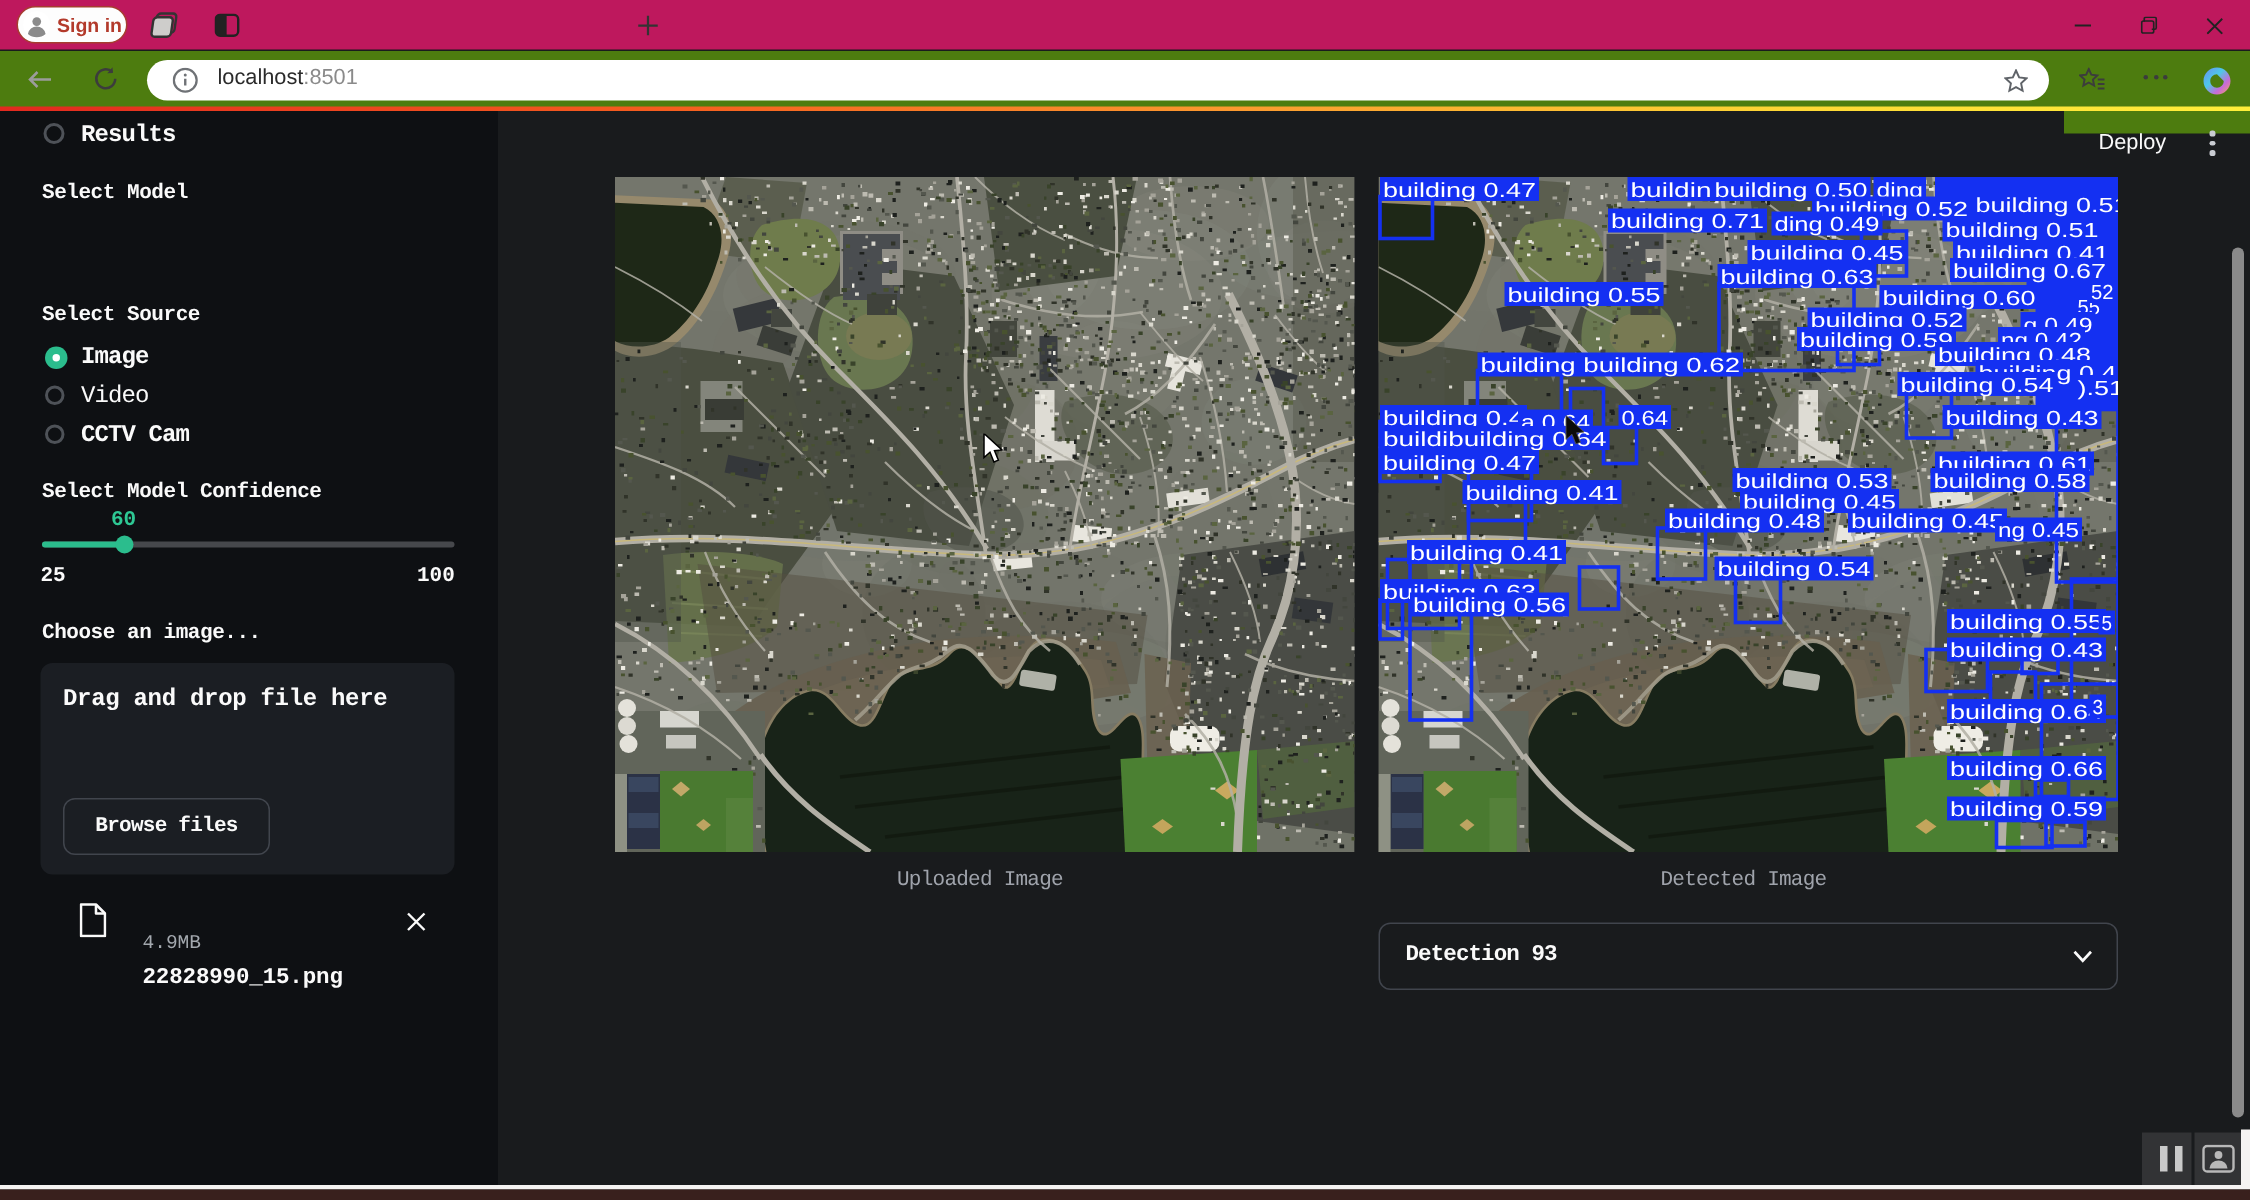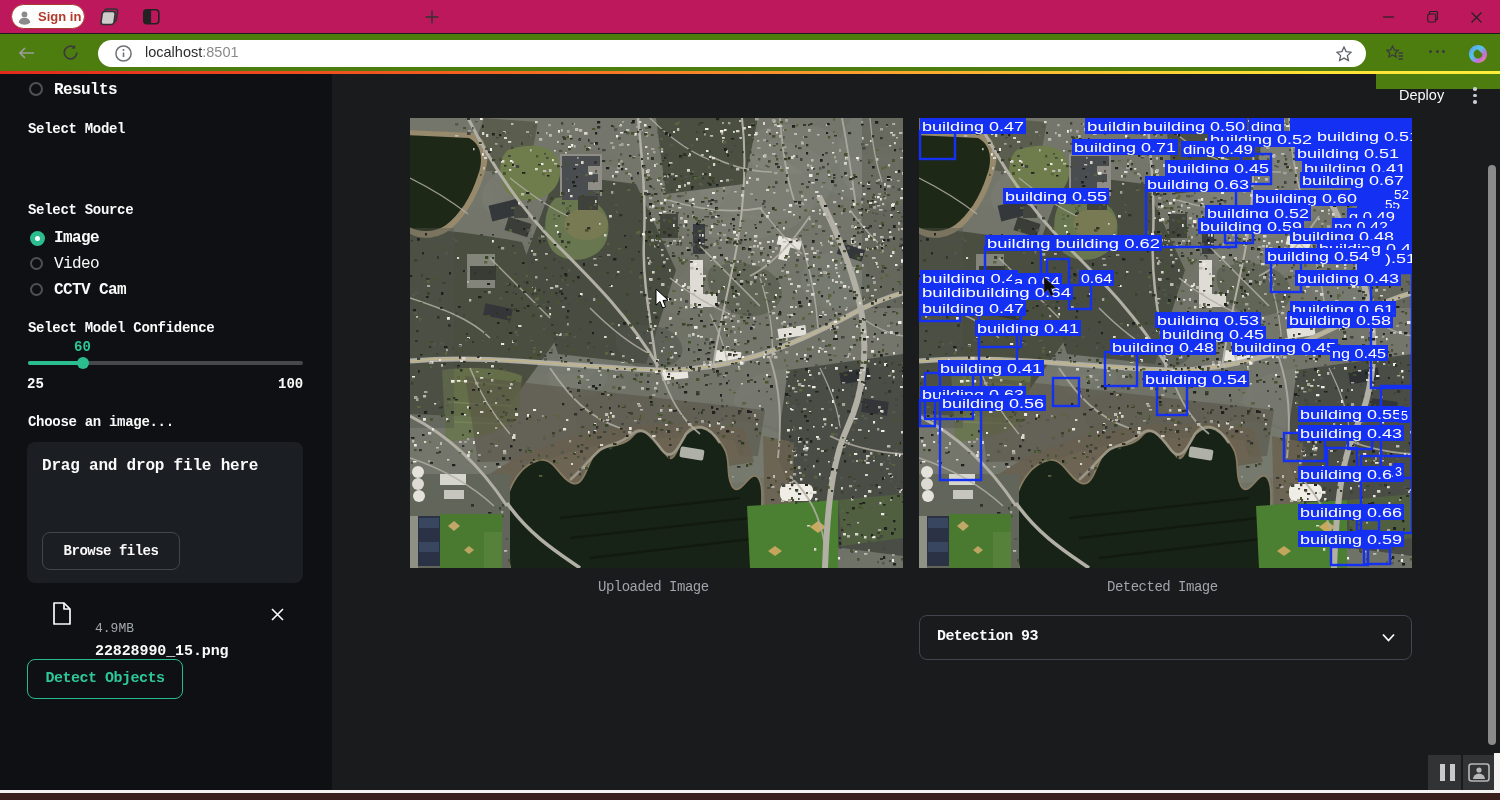--- a/index.html
+++ b/index.html
@@ -125,21 +125,20 @@
       </div>
 <svg class="abs" style="left:53px;top:528px" width="18" height="23" viewBox="0 0 18 23">
         <path d="M1,1 H11 L17,7 V22 H1 Z" fill="none" stroke="#fafafa" stroke-width="1.7" stroke-linejoin="round"></path>
         <path d="M11,1 V7 H17" fill="none" stroke="#fafafa" stroke-width="1.7" stroke-linejoin="round"></path>
       </svg>
 <div class="abs" style="left:95px;top:526px;font-size:15px;font-weight:bold;letter-spacing:-0.1px;margin-top:43px;">22828990_15.png</div>
 <div class="abs" style="left:95px;top:547px;font-size:13px;color:#a3a8ae;text-align:right;">4.9MB</div>
 <svg class="abs" style="left:271px;top:534px" width="13" height="13" viewBox="0 0 13 13">
         <path d="M1,1 L12,12 M12,1 L1,12" stroke="#fafafa" stroke-width="1.6"></path>
       </svg>
-<div id="detectbtn">Detect Objects</div>
 </div>
     <div class="abs ctext" style="left:1399px;top:13px;font-size:14.5px;color:#fafafa;">Deploy</div>
 <div class="abs" style="left:1473px;top:13px;width:4px;height:18px;">
       <span style="position:absolute;top:0;width:3.5px;height:3.5px;border-radius:50%;background:#c9ccd2"></span>
       <span style="position:absolute;top:6.5px;width:3.5px;height:3.5px;border-radius:50%;background:#c9ccd2"></span>
       <span style="position:absolute;top:13px;width:3.5px;height:3.5px;border-radius:50%;background:#c9ccd2"></span>
     </div>
 <svg class="abs" style="left:410px;top:44px" width="1002" height="450" viewBox="0 0 1002 450">
 <defs>
 <filter id="nz" x="0" y="0" width="100%" height="100%">

